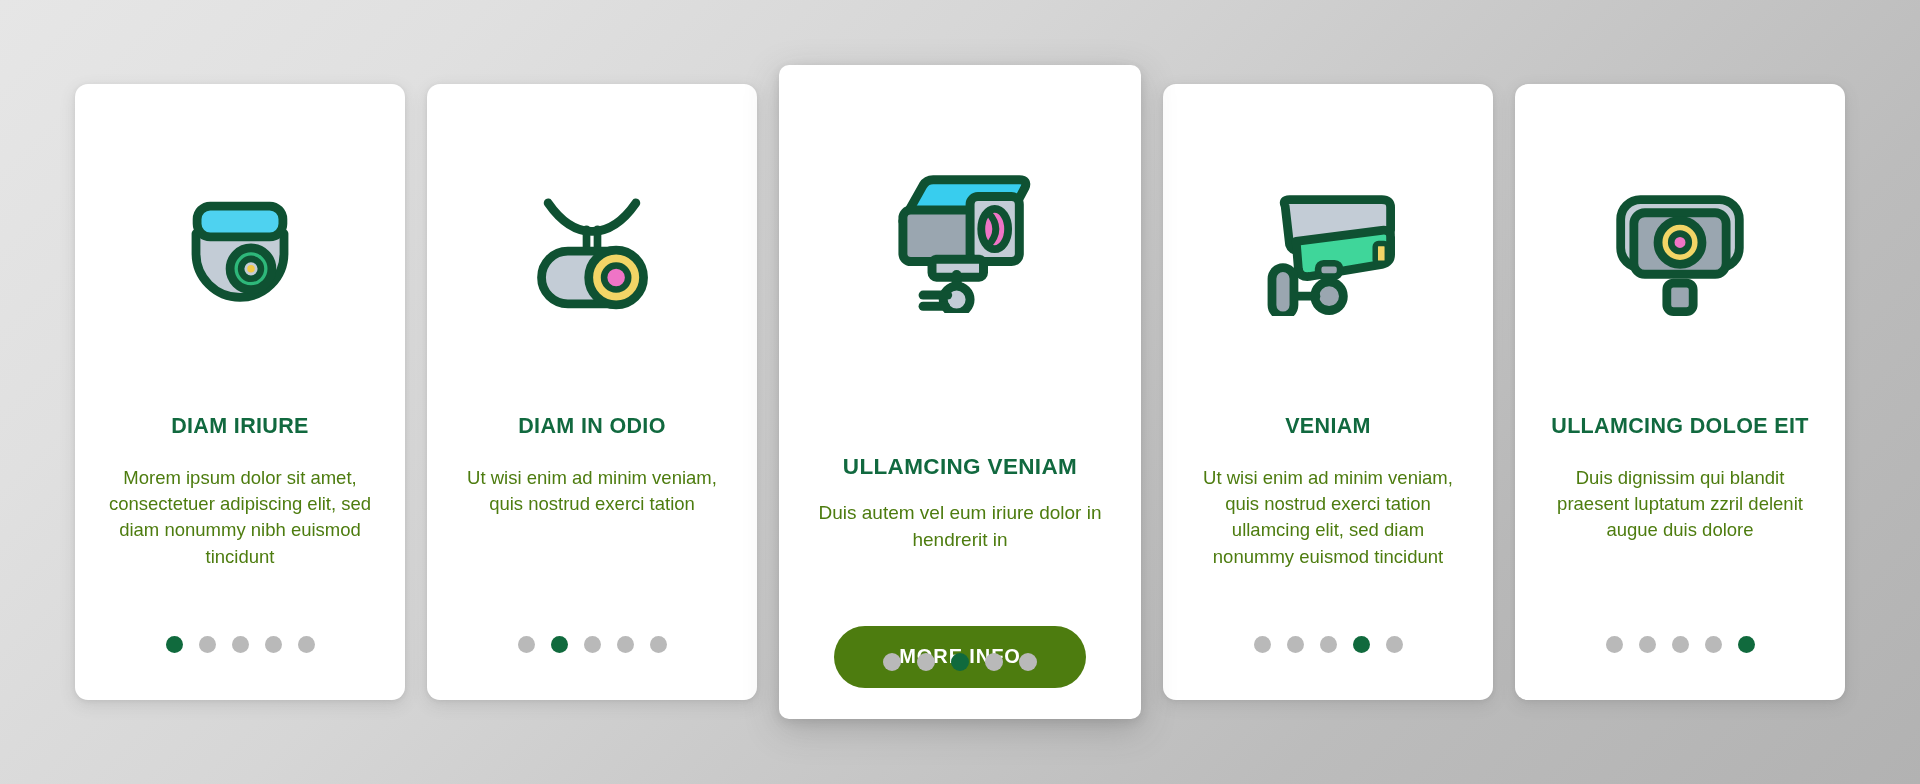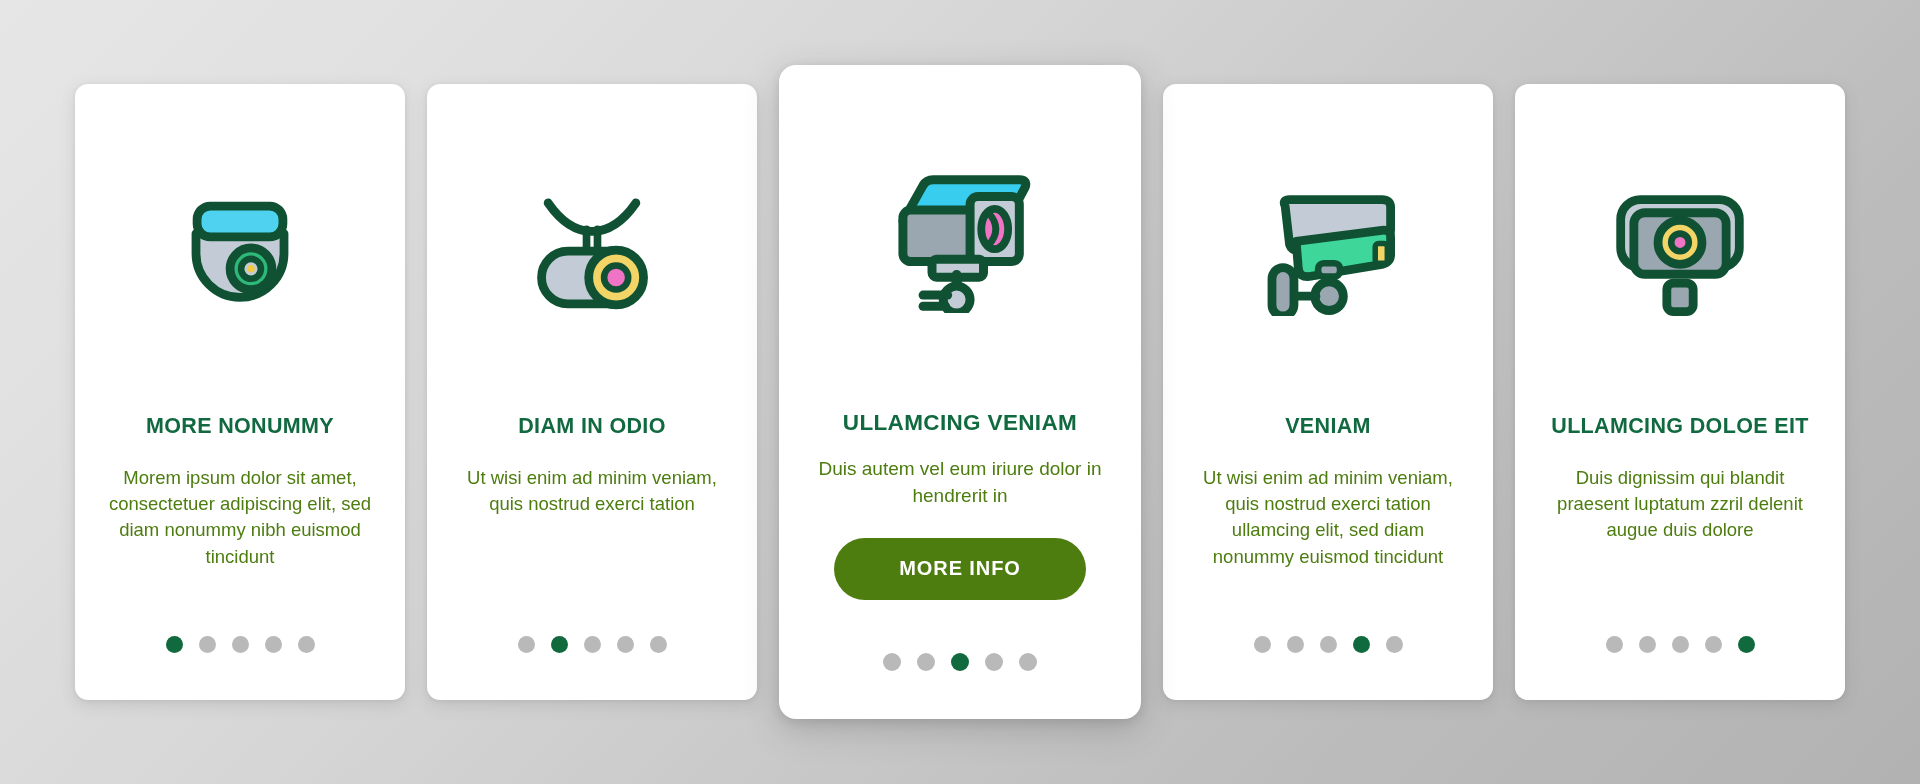--- a/index.html
+++ b/index.html
@@ -49,23 +49,24 @@
     box-shadow:0 5px 16px rgba(90,90,90,0.16), 0 1px 4px rgba(90,90,90,0.10);
     display:flex;
     flex-direction:column;
     align-items:center;
     flex:0 0 auto;
   }
 
   .card.featured {
     width:362px;
     height:654px;
-    border-radius:17px;
+    border-radius:10px;
     box-shadow:0 10px 34px rgba(70,70,70,0.26), 0 3px 10px rgba(70,70,70,0.14);
     z-index:5;
+    gap:44px;
   }
 
   
   .icon-wrap {
     flex:0 0 auto;
     display:flex;
     align-items:center;
     justify-content:center;
     width:100%;
   }
@@ -146,21 +147,21 @@
         <div class="icon-wrap">
   <svg width="132" height="132" viewBox="0 0 120 120">
     <path d="M20 46 v18 a40 40 0 0 0 80 0 V46 Z" fill="#c3ccd6" stroke="#0f5132" stroke-width="8" stroke-linejoin="round"></path>
     <rect x="21" y="21" width="78" height="28" rx="12" fill="#4ed2f0" stroke="#0f5132" stroke-width="8" stroke-linejoin="round"></rect>
     <circle cx="70" cy="78" r="19" fill="#2eb87a" stroke="#0f5132" stroke-width="8"></circle>
     <circle cx="70" cy="78" r="9" fill="#c3ccd6" stroke="#0f5132" stroke-width="6"></circle>
     <circle cx="70" cy="78" r="3.4" fill="#f2c945"></circle>
   </svg>
 </div>
         <div class="txt">
-          <div class="title">MORE NONUMMY</div>
+          <div class="title">DIAM IRIURE</div>
           <div class="body">Morem ipsum dolor sit amet, consectetuer adipiscing elit, sed diam nonummy nibh euismod tincidunt</div>
         </div>
         <div class="dots">
           <span class="dot active"></span>
           <span class="dot"></span>
           <span class="dot"></span>
           <span class="dot"></span>
           <span class="dot"></span>
         </div>
       </div>

